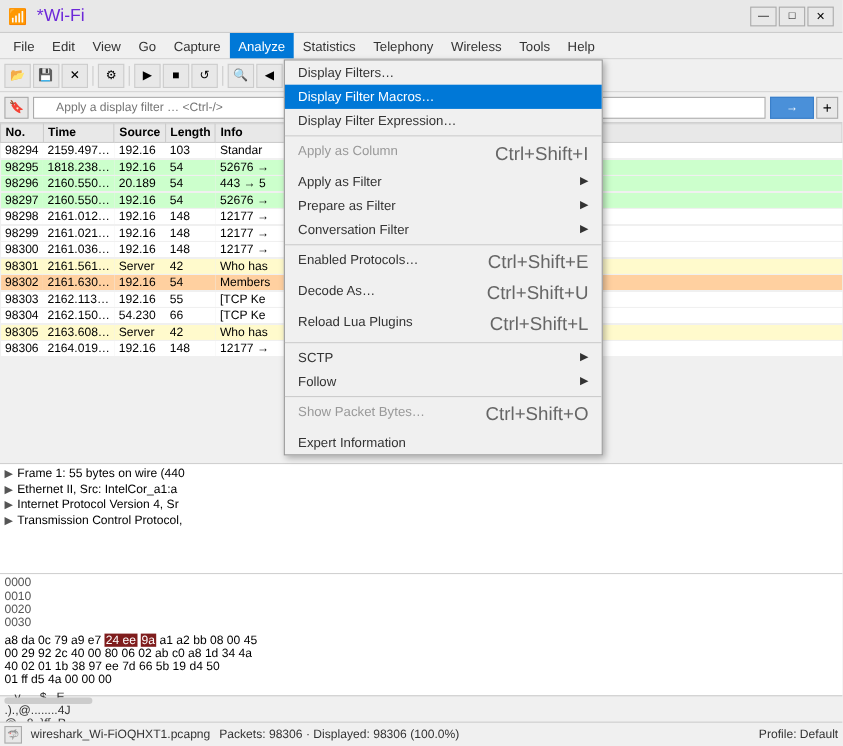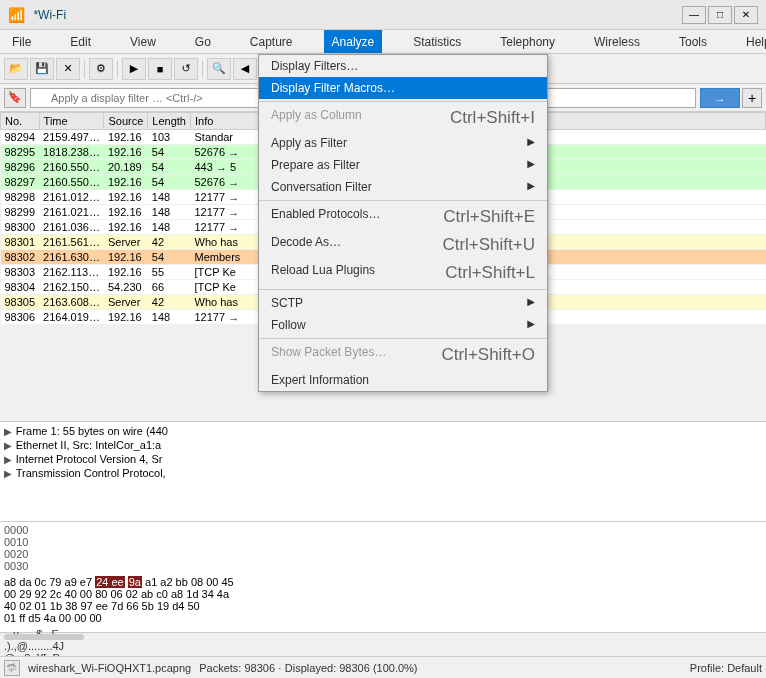--- a/index.html
+++ b/index.html
@@ -22,22 +22,22 @@
       justify-content: space-between;
       padding: 0 8px;
       border-bottom: 1px solid #ccc;
     }
     .title-bar-left {
       display: flex;
       align-items: center;
       gap: 8px;
     }
     .title-bar-title {
-      font-size: 12px;
-      color: #0c4a6e;
+      font-size: 16px;
+      color: #6d28d9;
       text-align: right;
     }
     .title-bar-controls {
       display: flex;
       gap: 2px;
     }
     .title-btn {
       width: 24px;
       height: 18px;
       background: #e8e8e8;
@@ -50,21 +50,20 @@
     }
 
     
     .menu-bar {
       background: #f0f0f0;
       height: 24px;
       display: flex;
       align-items: center;
       padding: 0 4px;
       border-bottom: 1px solid #ccc;
-      gap: 23px;
     }
     .menu-item {
       padding: 2px 8px;
       font-size: 12px;
       cursor: pointer;
       color: #333;
       height: 100%;
       display: flex;
       align-items: center;
     }
@@ -162,21 +161,21 @@
     
     .packet-table {
       width: 100%;
       font-size: 11px;
       border-collapse: collapse;
     }
     .packet-table th {
       background: #e8e8e8;
       border: 1px solid #ccc;
       padding: 2px 4px;
-      font-weight: normal;
+      font-weight: bold;
       text-align: left;
       white-space: nowrap;
     }
     .packet-table td {
       padding: 1px 4px;
       white-space: nowrap;
       overflow: hidden;
       border-bottom: 1px solid #f0f0f0;
     }
     .row-even { background: white; }
@@ -530,20 +529,23 @@
   <span class="status-profile">Profile: Default</span>
 </div>
 
 <div class="analyze-menu" id="analyze-menu">
 <div class="analyze-menu-item">
       <span>Display Filters…</span>
     </div>
     <div class="analyze-menu-item highlighted">
       <span>Display Filter Macros…</span>
     </div>
+    <div class="analyze-menu-item">
+      <span>Display Filter Expression…</span>
+    </div>
     <div class="menu-divider"></div>
     <div class="analyze-menu-item disabled">
       <span>Apply as Column</span>
       <span class="menu-shortcut">Ctrl+Shift+I</span>
     </div>
     <div class="analyze-menu-item">
       <span>Apply as Filter</span>
       <span class="menu-arrow">▶</span>
     </div>
     <div class="analyze-menu-item">

